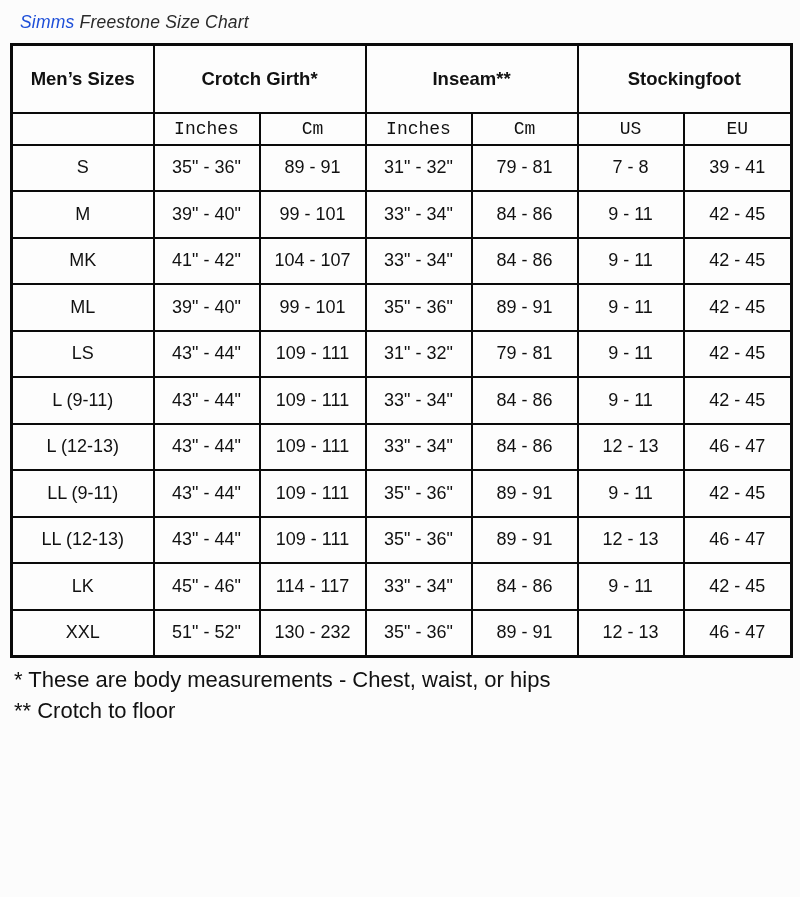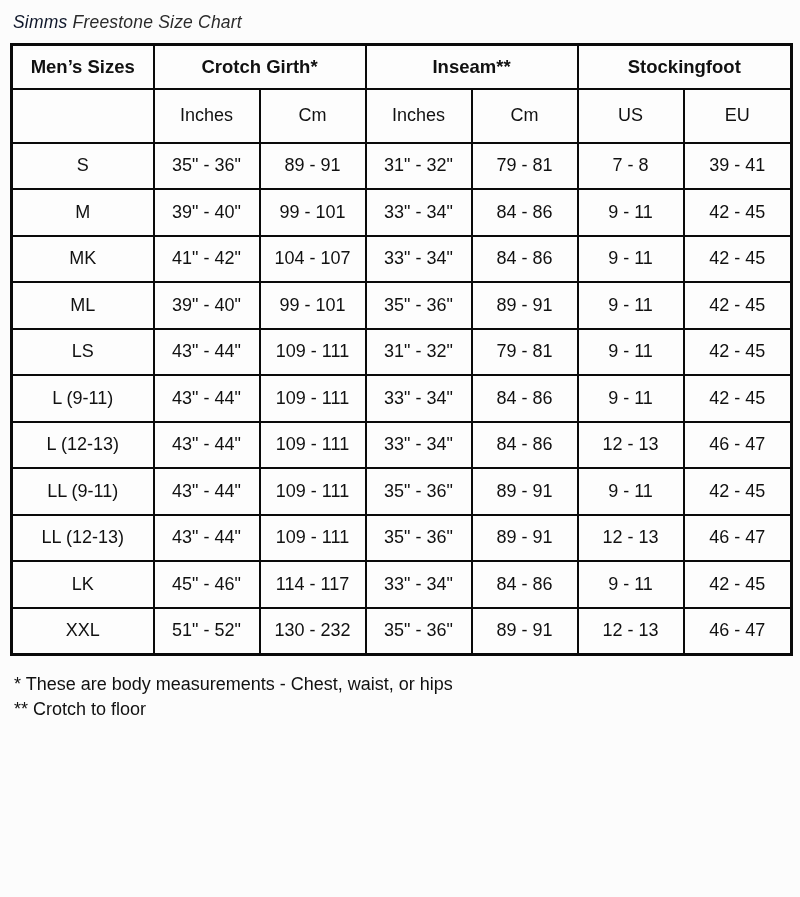--- a/index.html
+++ b/index.html
@@ -11,51 +11,52 @@
     overflow: hidden;
   }
   .page { padding: 10px 10px 0 10px; }
   .title {
     font-style: italic;
     font-size: 17.5px;
     letter-spacing: 0.2px;
     padding: 2px 0 10px 3px;
     color: #2b2b2b;
   }
-  .title .brand { color: #0f172a; }
+  .title .brand { color: #1d4ed8; margin-left: 7px; }
   table.size-chart {
     width: 780px;
     border-collapse: collapse;
     border: 3px solid #0a0a0a;
     table-layout: fixed;
     background: #fdfdfd;
   }
   table.size-chart th, table.size-chart td {
     border: 2px solid #0a0a0a;
     text-align: center;
     vertical-align: middle;
     font-size: 18px;
     height: 46.5px;
     padding: 2px 4px;
     overflow: hidden;
     white-space: nowrap;
   }
   table.size-chart thead tr.group-row th {
     font-weight: bold;
     font-size: 18.5px;
-    height: 44px;
+    height: 68px;
   }
   table.size-chart thead tr.sub-row td {
     font-weight: normal;
     font-size: 18px;
-    height: 54px;
+    height: 32px;
+    font-family: Liberation Mono, monospace;
   }
   .footnotes {
-    margin: 16px 0 0 4px;
-    font-size: 18px;
+    margin: 6px 0 0 4px;
+    font-size: 22px;
     line-height: 1.42;
     color: #111;
   }
 </style>
 </head>
 <body>
 
 <div class="page">
 
   <div class="title">

